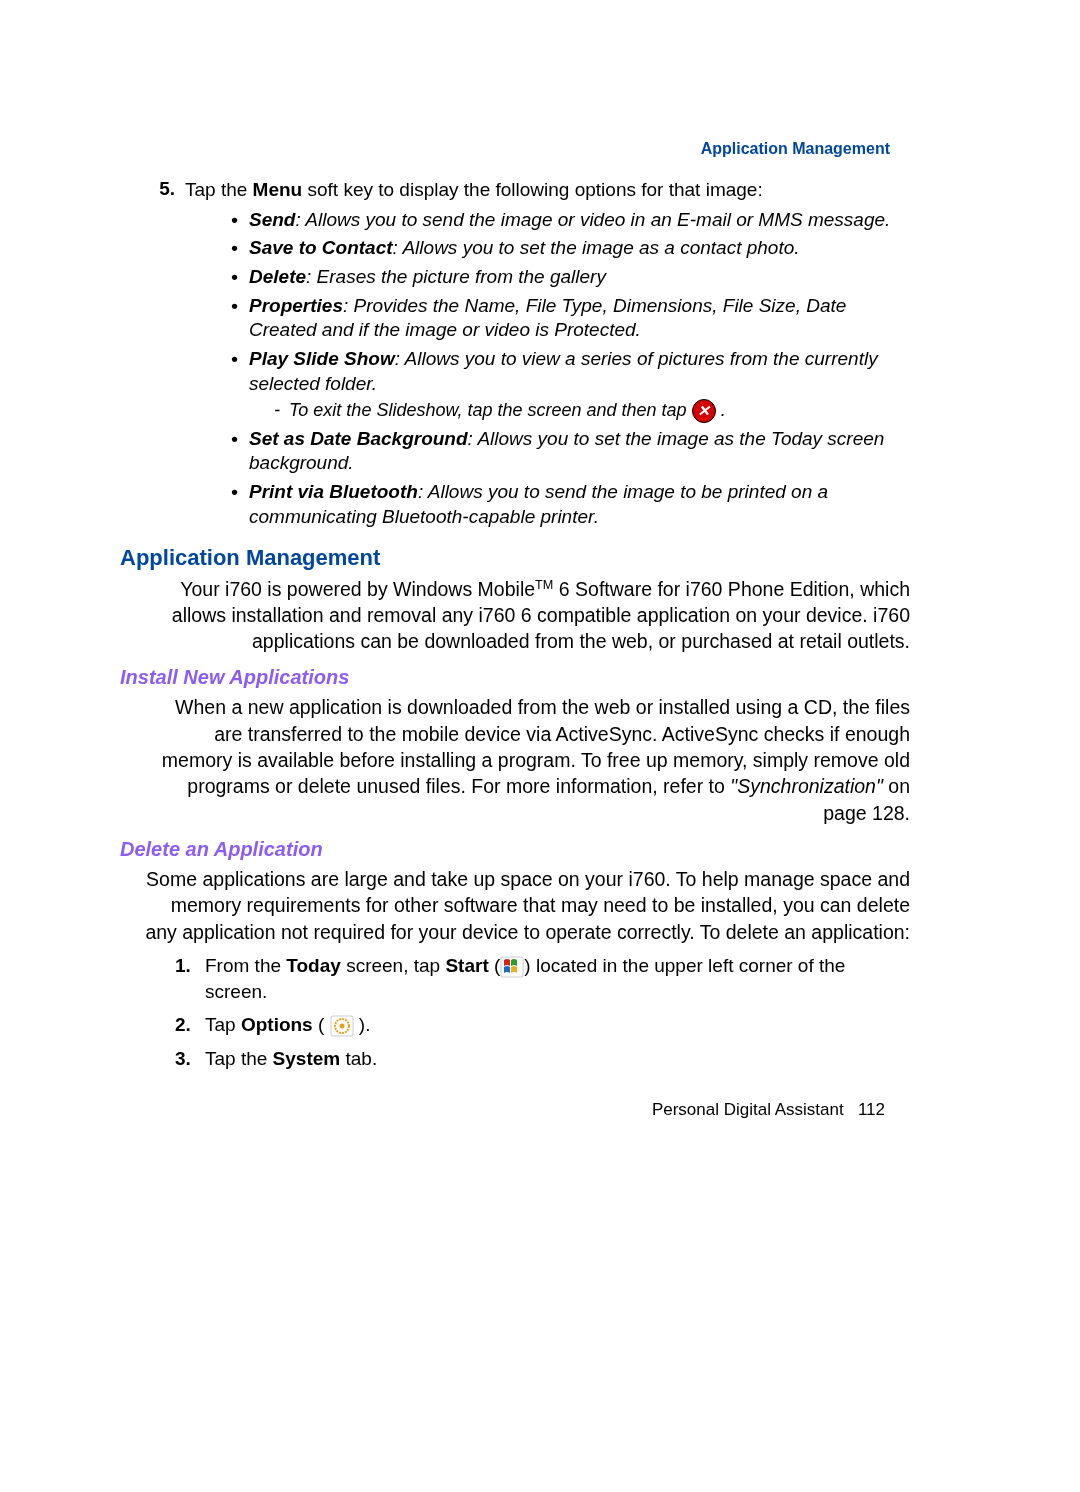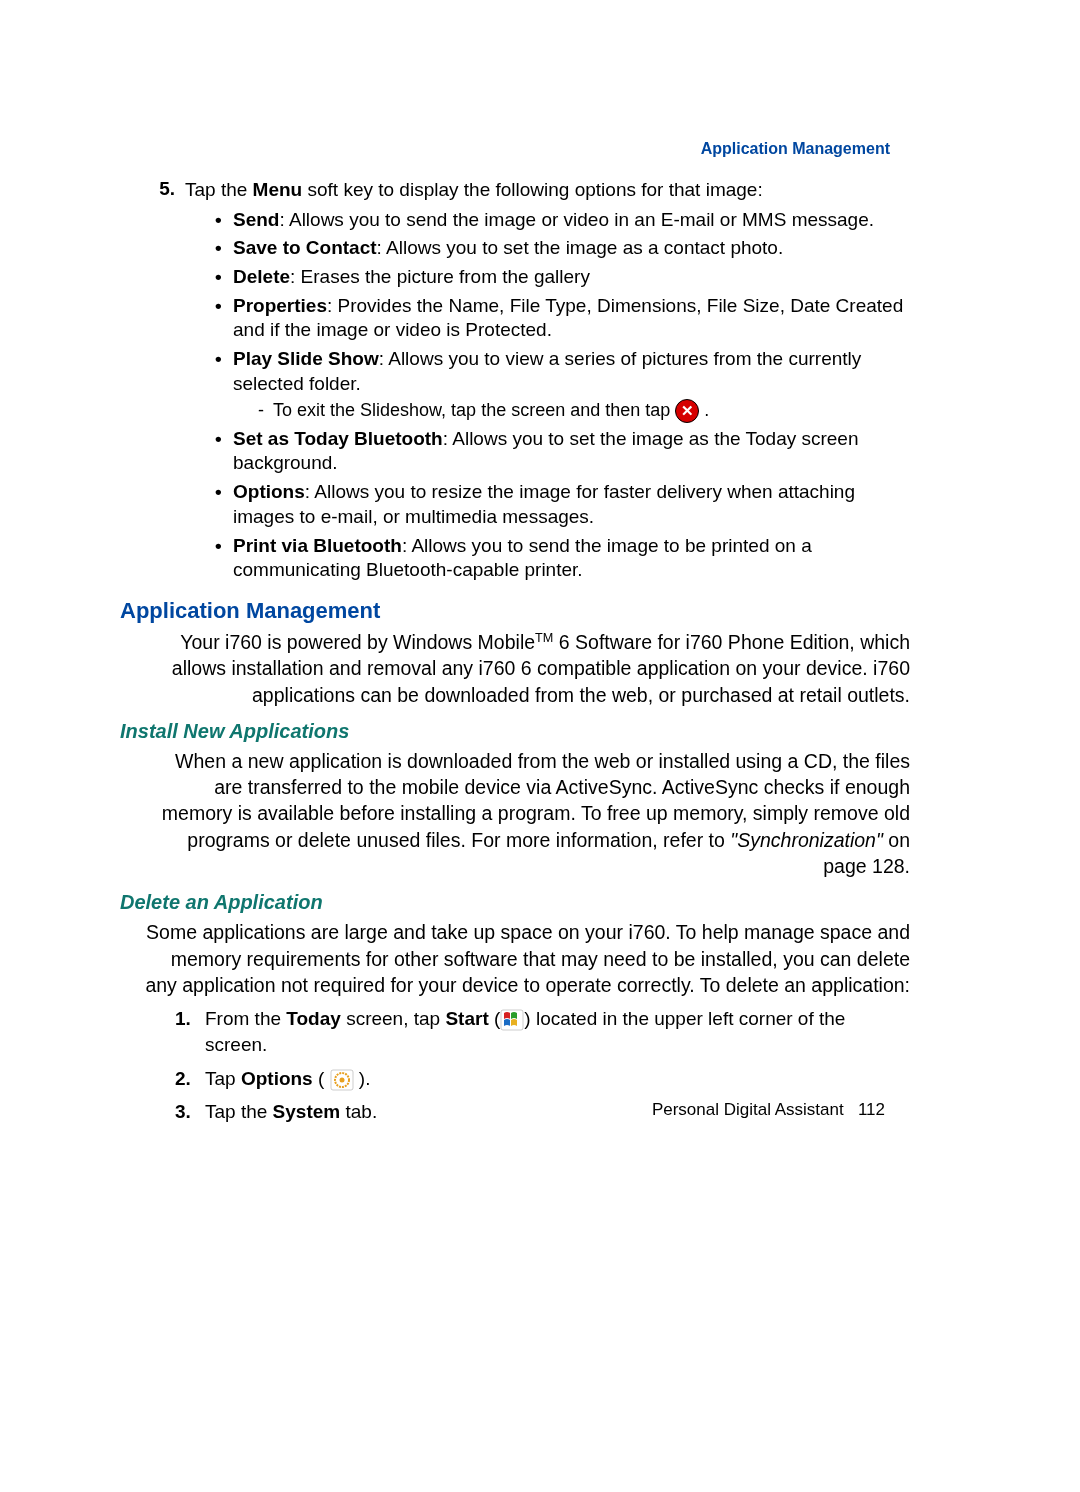--- a/index.html
+++ b/index.html
@@ -38,21 +38,22 @@
       flex: 1;
       font-size: 19px;
       line-height: 1.3;
     }
     .bold {
       font-weight: bold;
     }
     .bullet-list {
       list-style: none;
       padding-left: 95px;
-      margin: 3px 0;
+      margin: 3px 16px;
+      font-style: italic;
     }
     .bullet-list li {
       position: relative;
       padding-left: 18px;
       font-size: 19px;
       line-height: 1.3;
       margin-bottom: 4px;
     }
     .bullet-list li::before {
       content: "•";
@@ -98,21 +99,21 @@
       margin-top: 15px;
       margin-bottom: 5px;
     }
     .body-text {
       padding-left: 25px;
       font-size: 19.5px;
       line-height: 1.35;
       text-align: right;
     }
     .sub-heading {
-      color: #0f766e;
+      color: #8b5cf6;
       font-weight: bold;
       font-style: italic;
       font-size: 20px;
       margin-top: 12px;
       margin-bottom: 5px;
     }
     .italic {
       font-style: italic;
     }
     .ordered-steps {
@@ -188,22 +189,21 @@
     <li>
       <span class="bold">Play Slide Show</span><span>: Allows you to view a series of pictures from the currently selected folder.</span>
       <ul class="sub-bullet">
         <li>
           <span>To exit the Slideshow, tap the screen and then tap </span>
           <span class="close-icon">✕</span>
           <span> .</span>
         </li>
       </ul>
     </li>
-    <li><span class="bold">Set as Today Bluetooth</span><span>: Allows you to set the image as the Today screen background.</span></li>
-    <li><span class="bold">Options</span><span>: Allows you to resize the image for faster delivery when attaching images to e-mail, or multimedia messages.</span></li>
+    <li><span class="bold">Set as Date Background</span><span>: Allows you to set the image as the Today screen background.</span></li>
     <li><span class="bold">Print via Bluetooth</span><span>: Allows you to send the image to be printed on a communicating Bluetooth-capable printer.</span></li>
   </ul>
 
   <div class="section-heading">Application Management</div>
   <div class="body-text">
     <span>Your i760 is powered by Windows Mobile</span><sup>TM</sup><span> 6 Software for i760 Phone Edition, which allows installation and removal any i760 6 compatible application on your device. i760 applications can be downloaded from the web, or purchased at retail outlets.</span>
   </div>
 
   <div class="sub-heading">Install New Applications</div>
   <div class="body-text">

